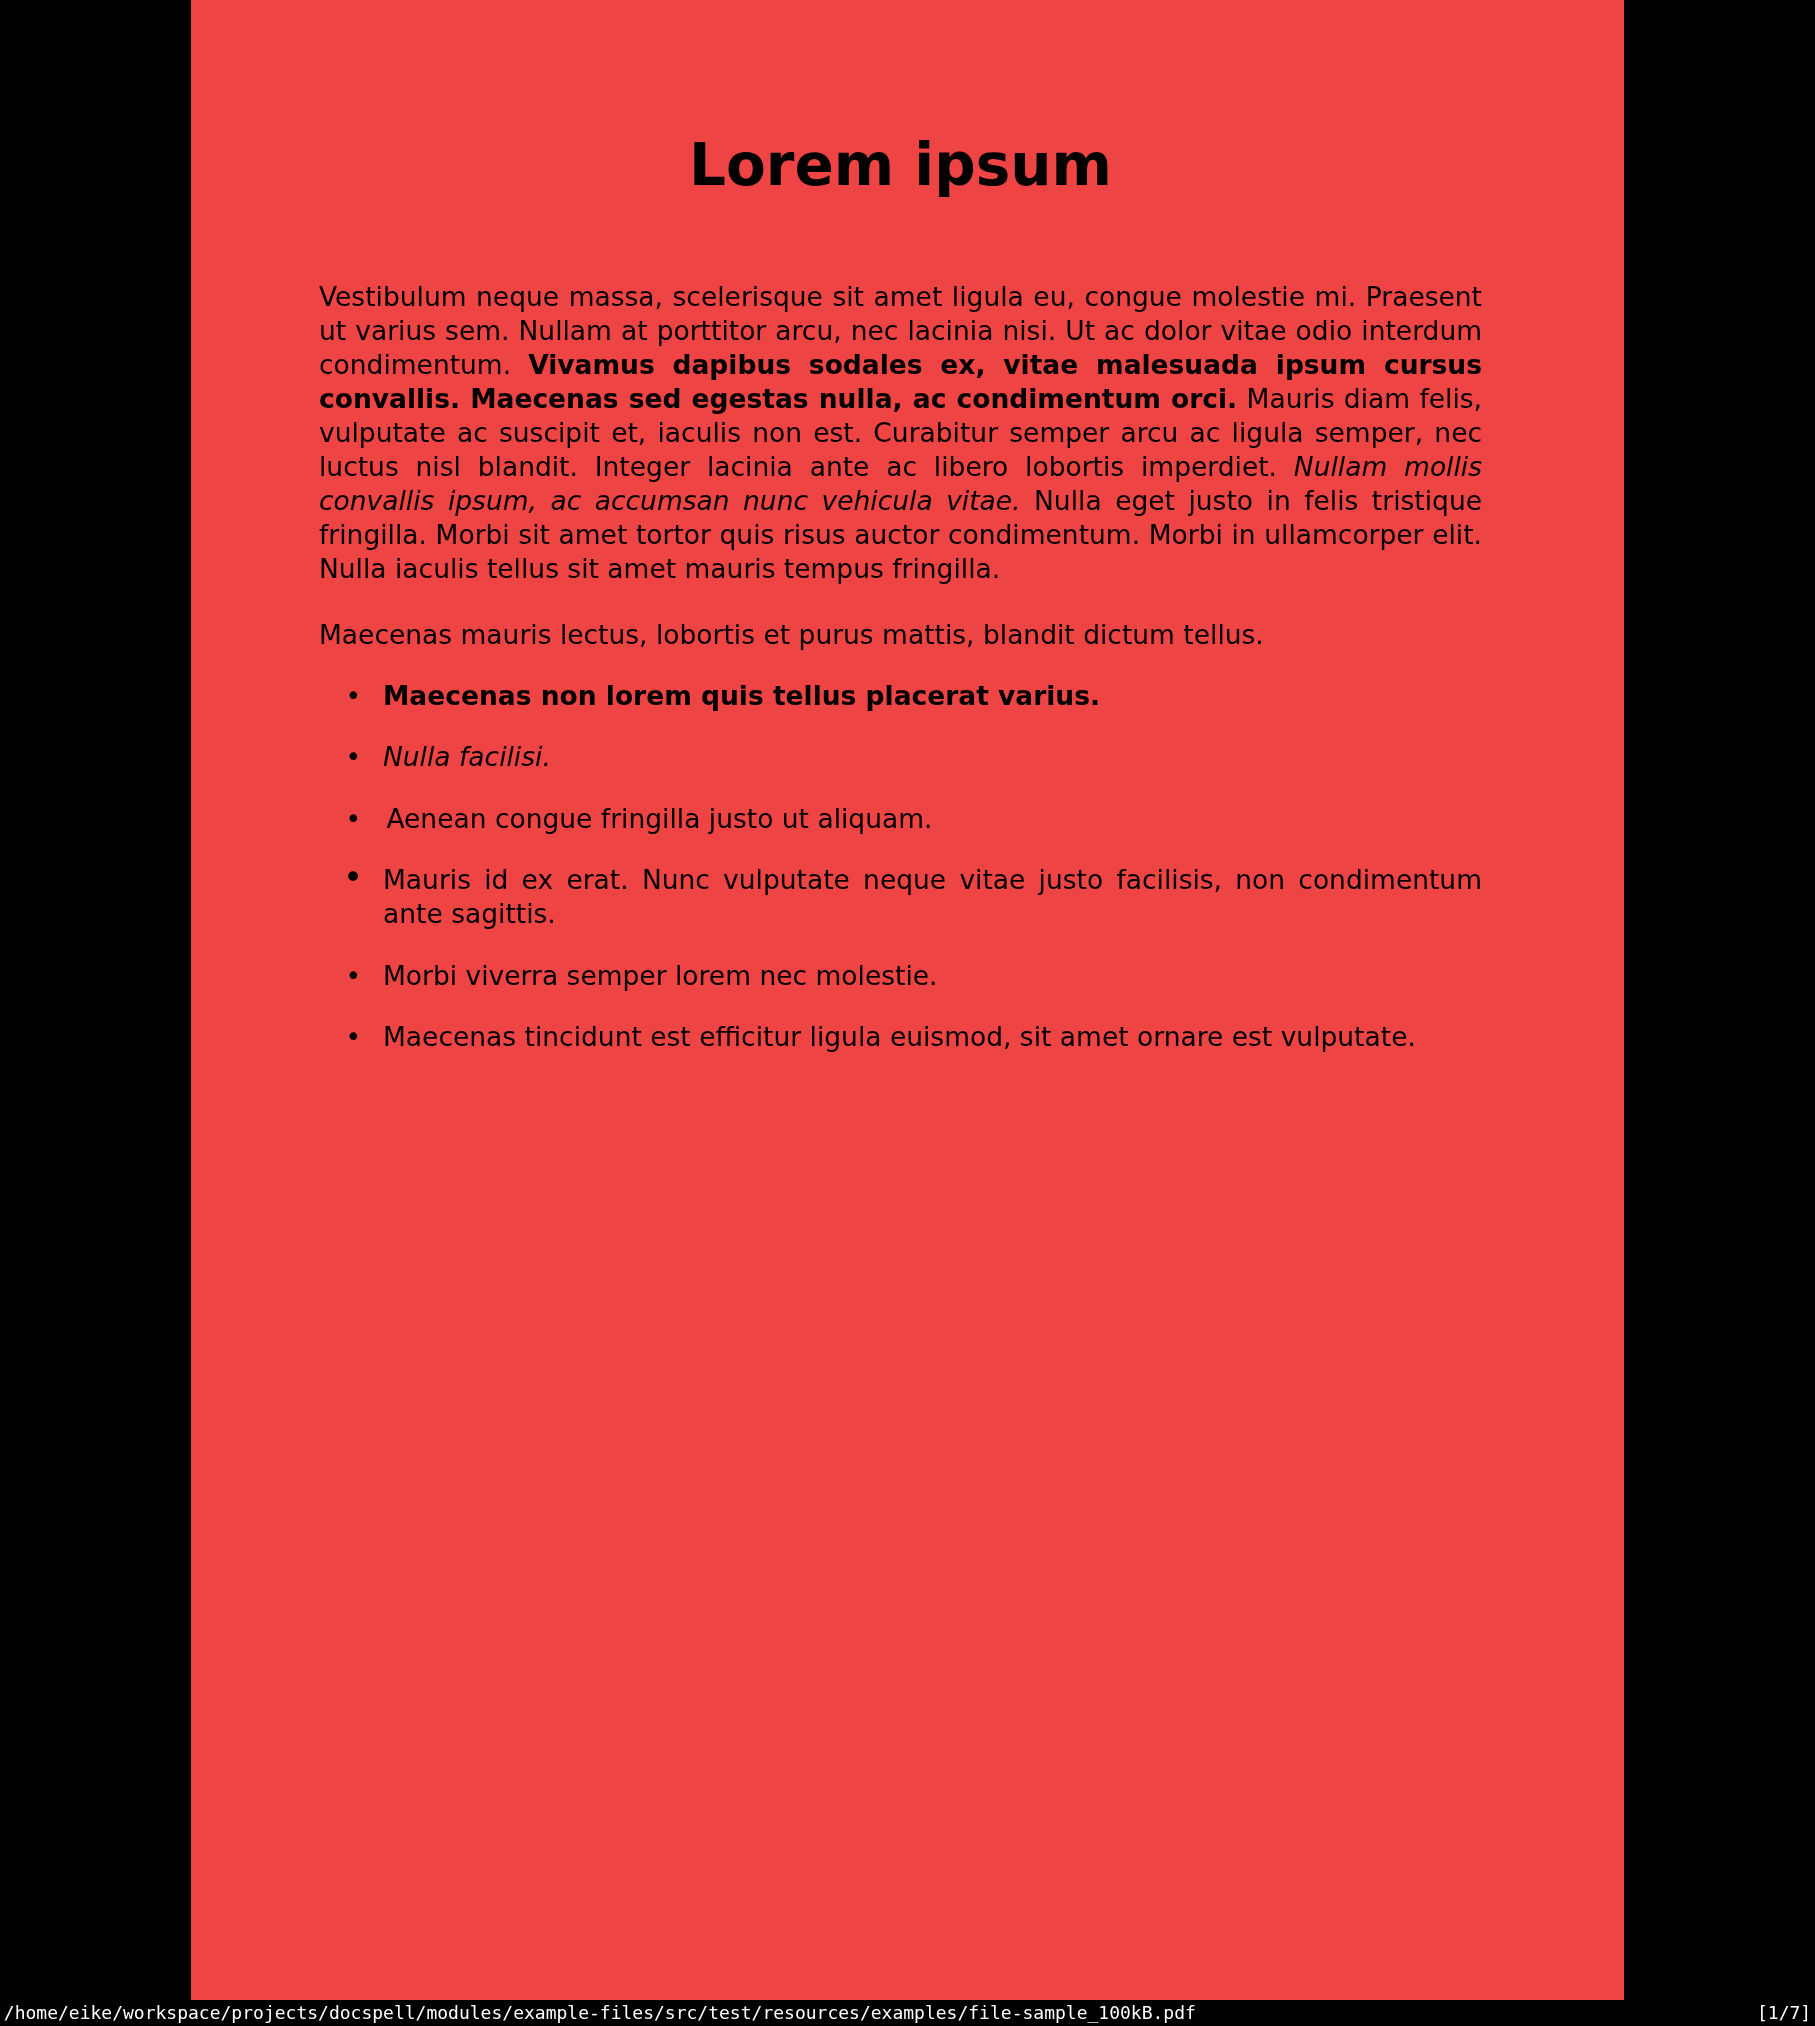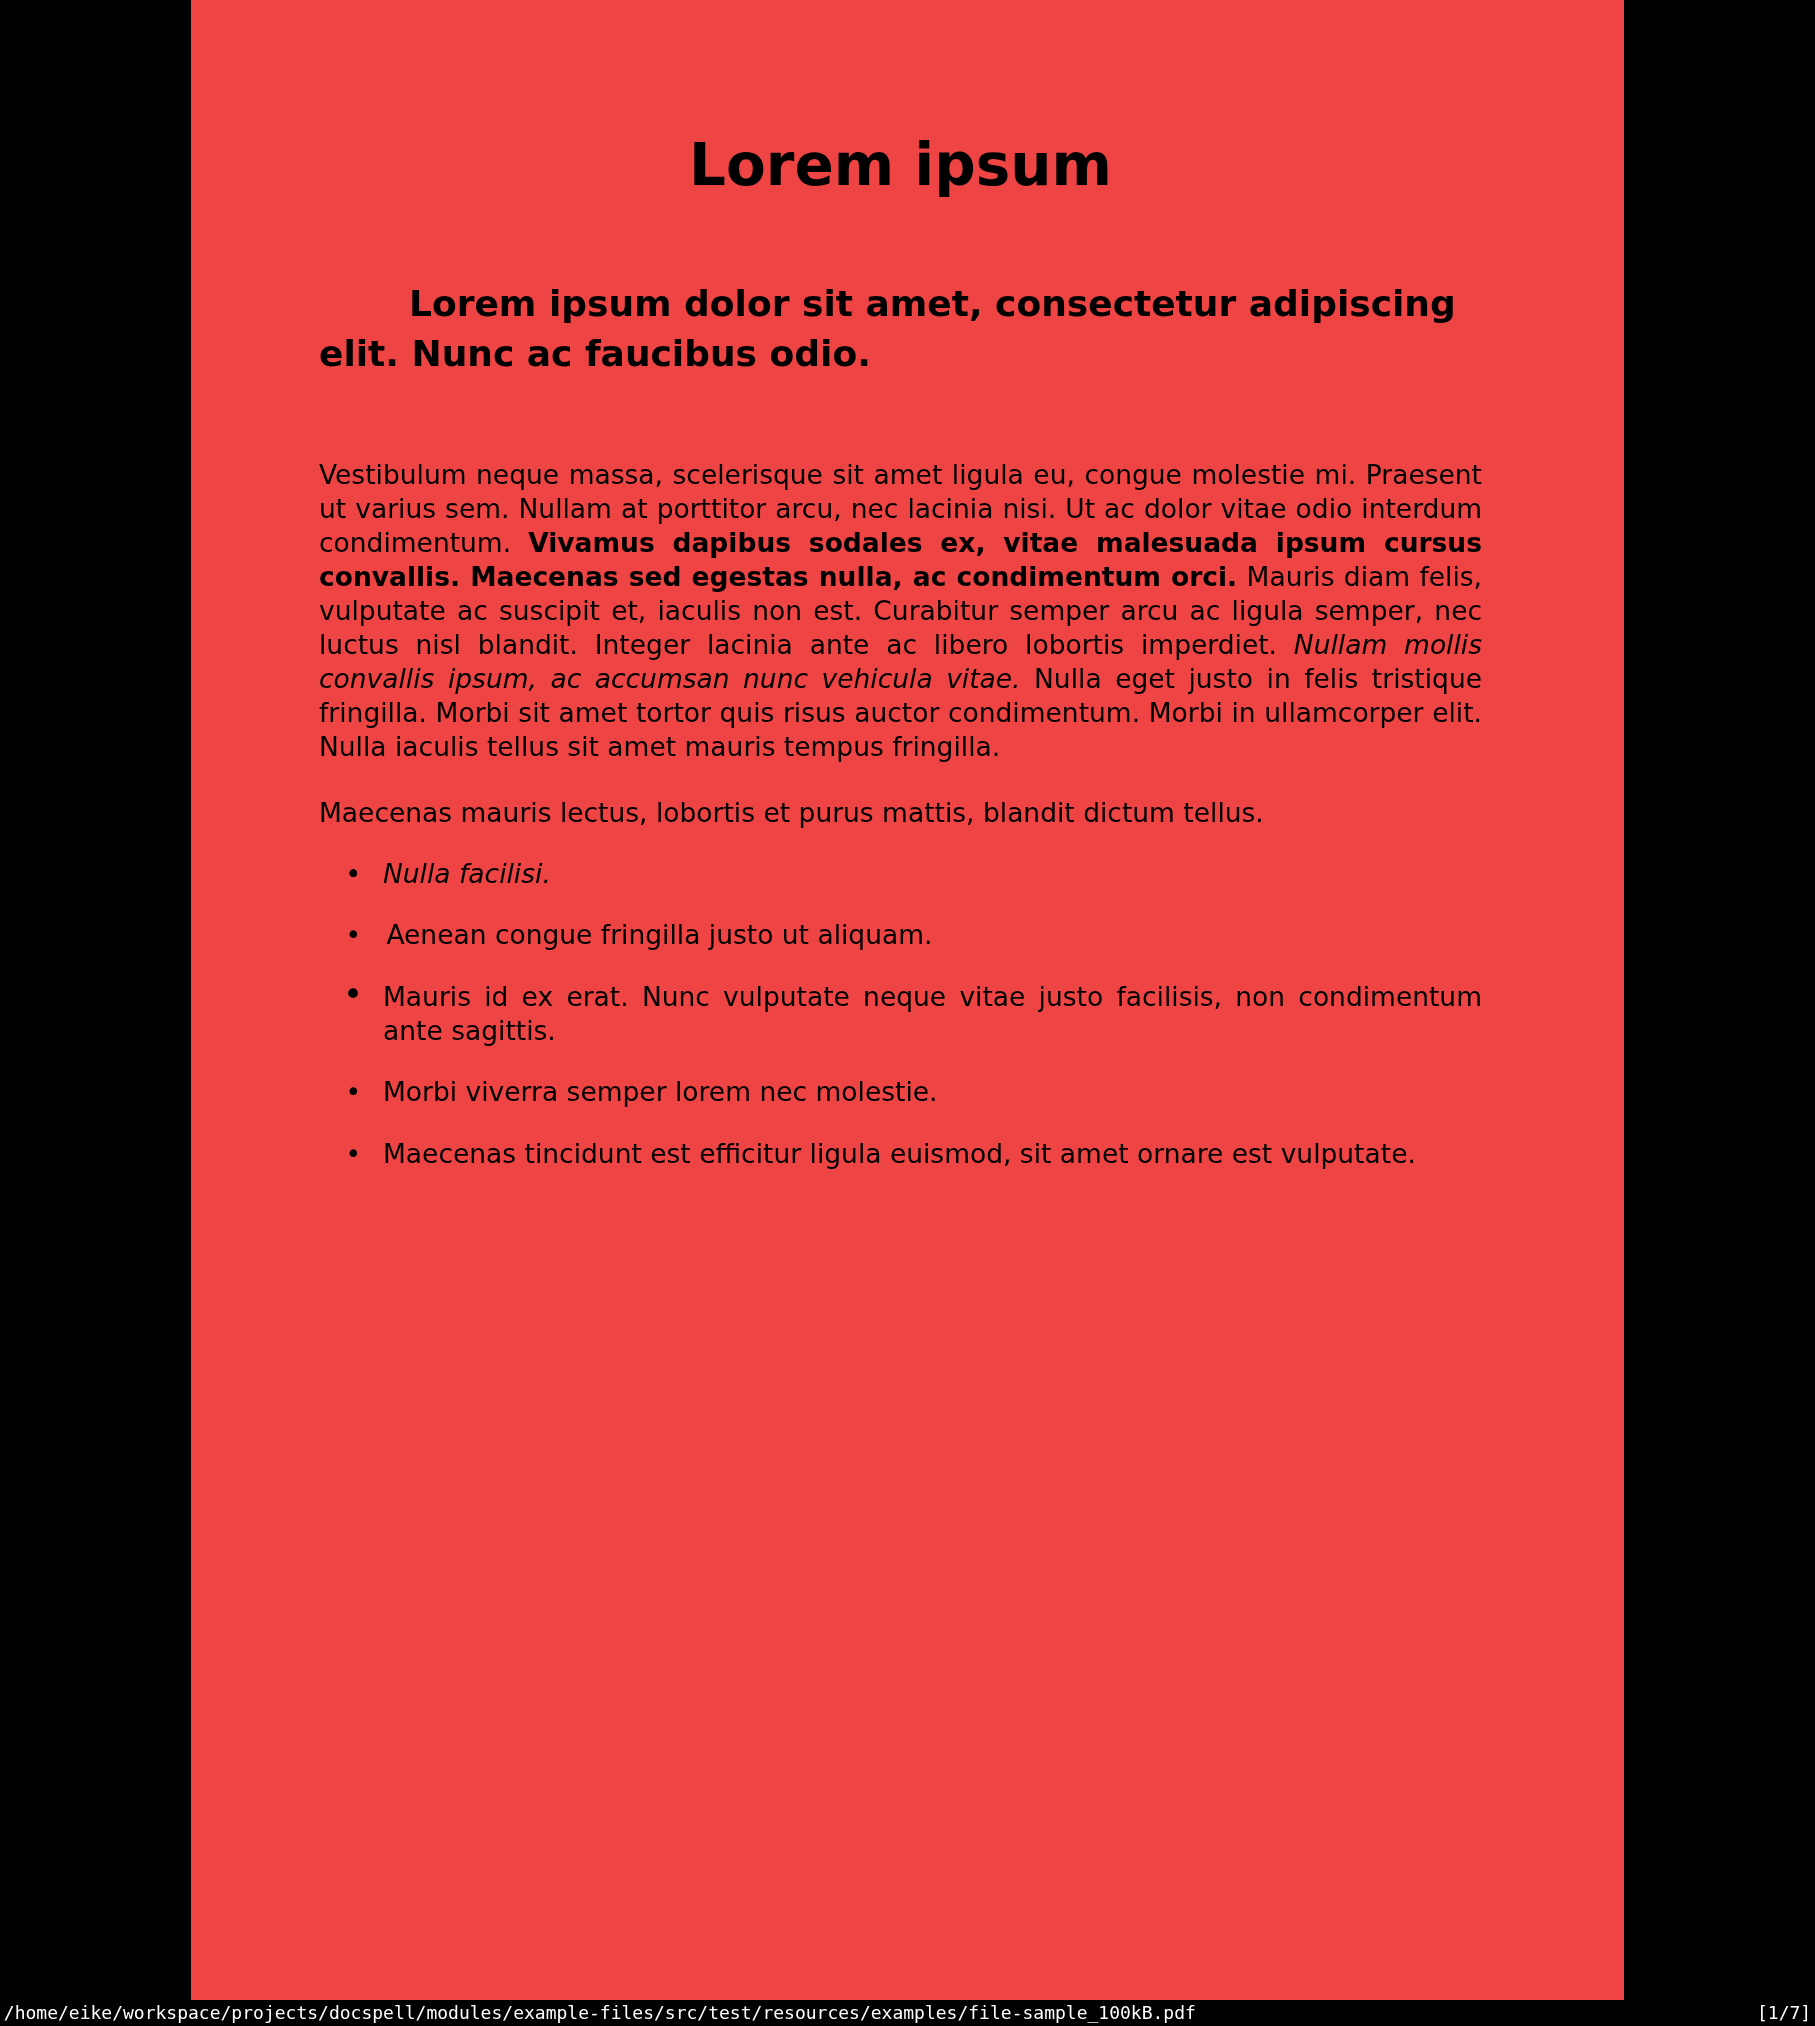--- a/index.html
+++ b/index.html
@@ -97,30 +97,30 @@
   }
 </style>
 </head>
 <body>
 
 <div class="page">
   <div class="content">
 
     <h1 class="doc-title">Lorem ipsum</h1>
 
-    <h2 class="doc-heading">Lorem ipsum dolor sit amet, consectetur adipiscing elit. Nunc ac faucibus odio.</h2>
 
     <p class="para1"><span>Vestibulum neque massa, scelerisque sit amet ligula eu, congue molestie mi. Praesent ut varius sem. Nullam at porttitor arcu, nec lacinia nisi. Ut ac dolor vitae odio interdum condimentum. </span><span class="b">Vivamus dapibus sodales ex, vitae malesuada ipsum cursus convallis. Maecenas sed egestas nulla, ac condimentum orci.</span><span> Mauris diam felis, vulputate ac suscipit et, iaculis non est. Curabitur semper arcu ac ligula semper, nec luctus nisl blandit. Integer lacinia ante ac libero lobortis imperdiet. </span><span class="i">Nullam mollis convallis ipsum, ac accumsan nunc vehicula vitae.</span><span> Nulla eget justo in felis tristique fringilla. Morbi sit amet tortor quis risus auctor condimentum. Morbi in ullamcorper elit. Nulla iaculis tellus sit amet mauris tempus fringilla.</span></p>
 
     <p class="para2">Maecenas mauris lectus, lobortis et purus mattis, blandit dictum tellus.</p>
 
     <div class="bullets">
 
       <div class="li">
         <span class="marker">•</span>
+        <span class="b">Maecenas non lorem quis tellus placerat varius.</span>
       </div>
 
       <div class="li">
         <span class="marker">•</span>
         <span class="i">Nulla facilisi.</span>
       </div>
 
       <div class="li li-inline">
         <span class="u"><span>•&nbsp;&nbsp;&nbsp;</span><span>Aenean congue fringilla justo ut aliquam.&nbsp;</span></span>
       </div>

